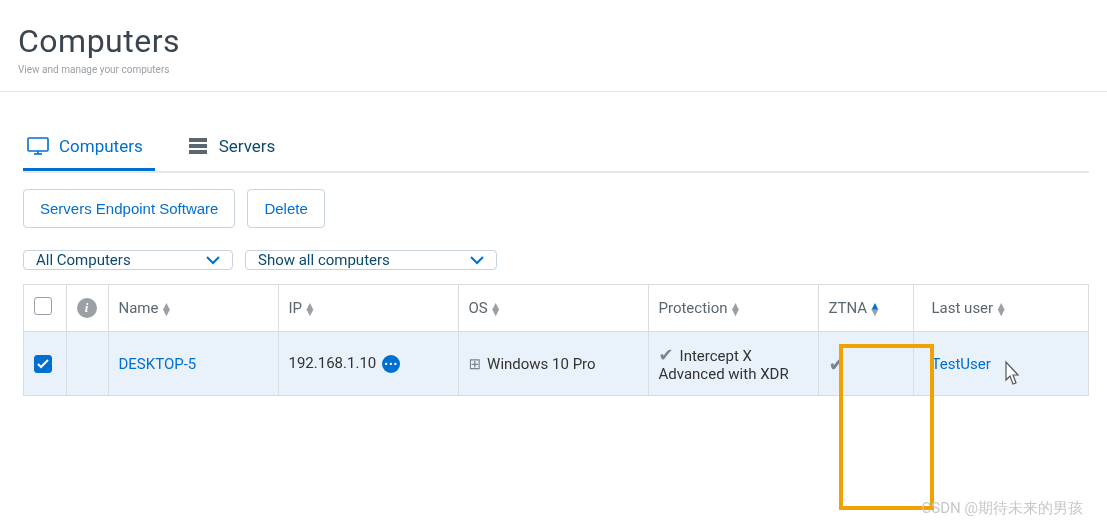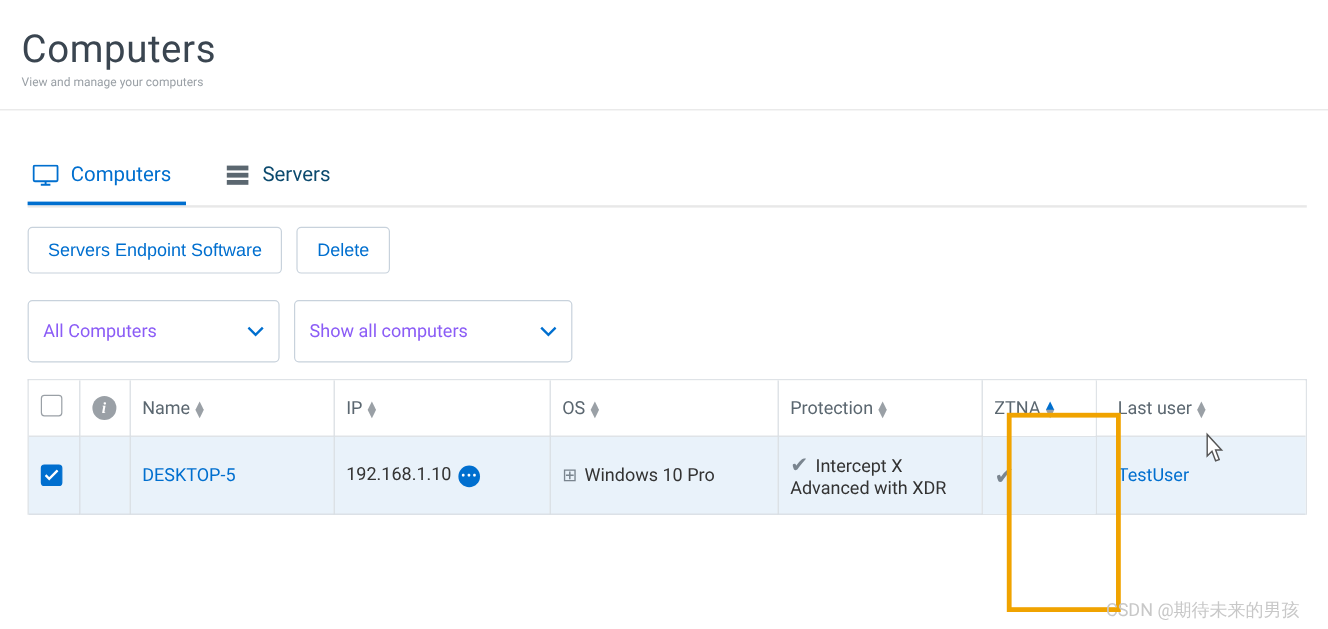--- a/index.html
+++ b/index.html
@@ -8,23 +8,23 @@
   .hdr h1 { font-size: 32px; font-weight: 400; color: #3a4550; letter-spacing: 0.5px; }
   .hdr p { font-size: 10px; color: #9aa0a6; margin-top: 4px; }
   .content { padding: 0 18px 0 23px; }
   .tabs { display: flex; gap: 28px; margin-top: 34px; border-bottom: 2px solid #e8e8e8; margin-bottom: -2px; }
   .tab { display: flex; align-items: center; gap: 10px; padding: 10px 12px 12px 4px; color: #0c4a6e; cursor: pointer; font-size: 17px; border-bottom: 3px solid transparent; }
   .tab.active { color: #006fcf; border-bottom-color: #006fcf; }
   .tab .ico { width: 22px; height: 18px; display: inline-flex; align-items: center; justify-content: center; }
   .actions { display: flex; gap: 12px; margin-top: 18px; }
   .btn { border: 1px solid #c8d2dc; border-radius: 4px; background: #fff; color: #006fcf; font-size: 15px; padding: 10px 16px; cursor: pointer; }
   .filters { display: flex; gap: 12px; margin-top: 22px; }
-  .select { display: flex; align-items: center; justify-content: space-between; border: 1px solid #c8d2dc; border-radius: 4px; padding: 16px 12px; font-size: 15px; color: #8b5cf6; cursor: pointer; background: #fff; }
+  .select { display: flex; align-items: center; justify-content: space-between; border: 1px solid #c8d2dc; border-radius: 4px; padding: 0 12px; font-size: 15px; color: #0c4a6e; cursor: pointer; background: #fff; }
   .select .chev { color: #006fcf; }
-  .sel1 { width: 210px; } .sel2 { width: 232px; } .sel3 { width: 210px; }
+  .sel1 { width: 210px; } .sel2 { width: 252px; } .sel3 { width: 210px; }
   .table-wrap { margin-top: 14px; border: 1px solid #d8dde2; border-bottom: none; }
   table { width: 100%; border-collapse: collapse; table-layout: fixed; }
   th, td { border-bottom: 1px solid #d8dde2; border-right: 1px solid #d8dde2; padding: 12px 10px; text-align: left; font-size: 15px; vertical-align: middle; }
   th:last-child, td:last-child { border-right: none; padding-left: 18px; }
   th { font-weight: 400; color: #5b6770; background: #fff; }
   th .sort { color: #9aa0a6; font-size: 12px; margin-left: 2px; display: inline-flex; flex-direction: column; line-height: 6px; vertical-align: middle; }
   th .sort .up { color: #006fcf; }
   .row-sel td { background: #e9f2fa; }
   .checkbox { width: 18px; height: 18px; border: 1px solid #9aa0a6; border-radius: 3px; display: inline-flex; align-items: center; justify-content: center; background: #fff; cursor: pointer; }
   .checkbox.checked { background: #006fcf; border-color: #006fcf; color: #fff; }

